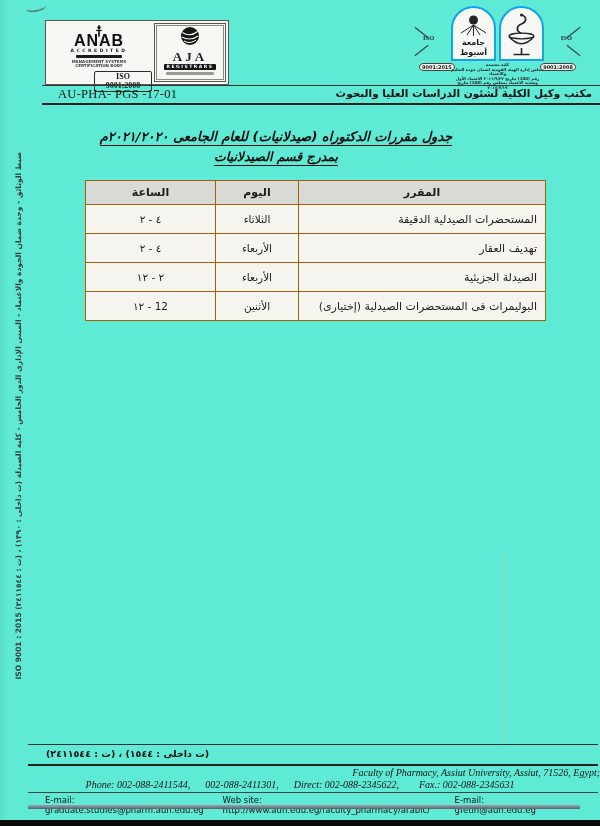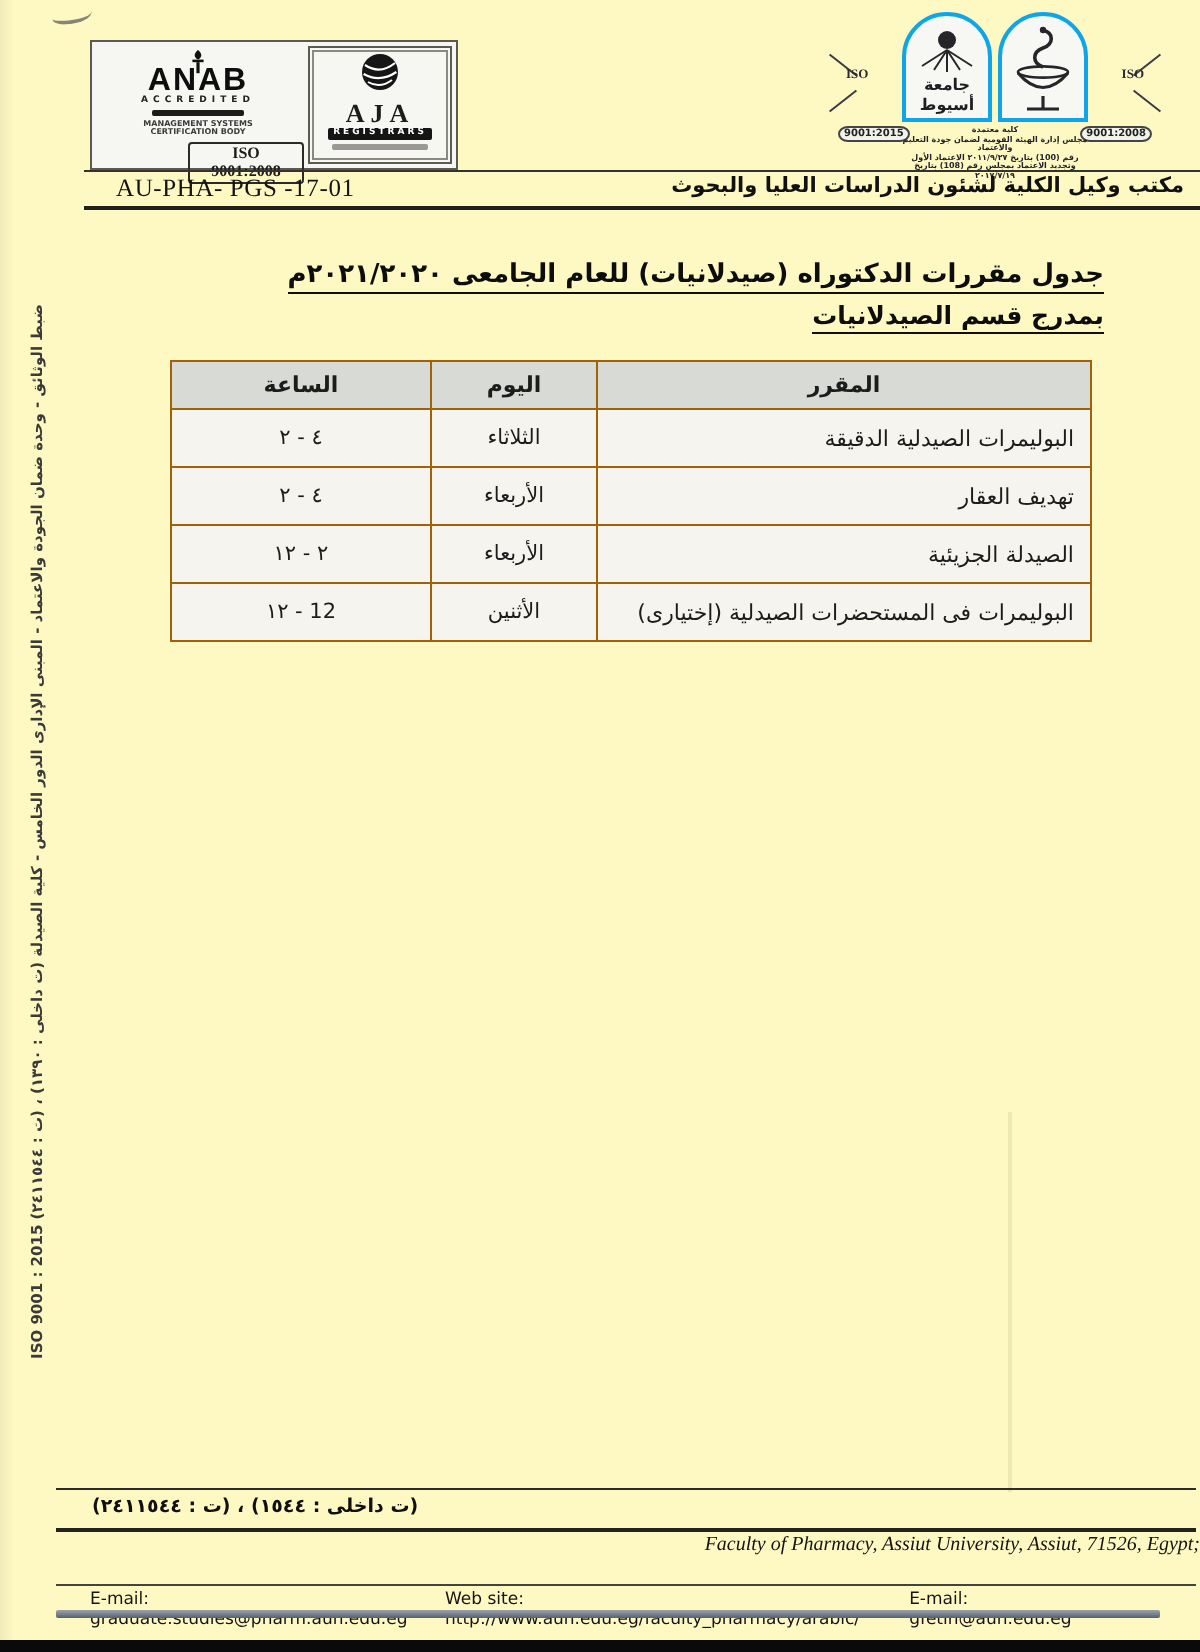--- a/index.html
+++ b/index.html
@@ -1,17 +1,17 @@
 <!DOCTYPE html>
 <html lang="ar"><head>
 <meta charset="utf-8">
 <style>
   html,body{margin:0;padding:0;}
   body{width:600px;height:826px;overflow:hidden;background:#e9e9e4;}
-  .paper{position:relative;width:600px;height:826px;background:#fef9c3;
+  .paper{position:relative;width:600px;height:826px;background:#5eead4;
          font-family:"DejaVu Sans",sans-serif;color:#1c1c1c;overflow:hidden;}
   .paper::before{content:"";position:absolute;left:0;top:0;bottom:0;width:7px;
          background:linear-gradient(90deg,rgba(0,0,0,.06),rgba(0,0,0,0));pointer-events:none;}
 
   
   .penmark{position:absolute;top:3px;left:26px;width:20px;height:7px;
     border-bottom:2px solid rgba(95,95,90,.75);border-radius:0 0 60% 40%;transform:rotate(-6deg);}
 
   
   .cert{position:absolute;left:45px;top:20px;width:182px;height:63px;
@@ -54,21 +54,21 @@
 
   
   .rule-top{position:absolute;top:85px;left:42px;right:0;height:1px;background:#33332f;}
   .rule-bot{position:absolute;top:103px;left:42px;right:0;height:2px;background:#20201d;}
   .ref-code{position:absolute;top:87px;left:58px;font-family:"Liberation Serif",serif;
         font-size:12.5px;letter-spacing:.3px;color:#141414;}
   .office-title{position:absolute;top:87px;right:8px;font-size:10.5px;font-weight:bold;
         direction:rtl;color:#111;}
 
   
-  .doc-title{position:absolute;top:126px;left:0;width:552px;direction:rtl;}
+  .doc-title{position:absolute;top:126px;left:0;width:552px;text-align:center;direction:rtl;font-style:italic;}
   .doc-title .t1,.doc-title .t2{display:inline-block;font-weight:bold;font-size:13px;
         border-bottom:1.6px solid #101010;padding-bottom:1px;color:#0d0d0d;}
   .doc-title .t2{margin-top:3px;font-size:12.5px;}
 
   
   table.sched{position:absolute;left:85px;top:180px;border-collapse:collapse;table-layout:fixed;}
   .sched th,.sched td{border:1px solid #a16207;overflow:hidden;}
   .sched th{height:21px;background:#d7dad5;font-size:11px;font-weight:bold;text-align:center;}
   .sched td{height:26px;font-size:11px;background:#f5f4ef;}
   td.hour{text-align:center;direction:ltr;font-size:10.5px;}
@@ -200,21 +200,21 @@
       <tr>
         <th>الساعة</th>
         <th>اليوم</th>
         <th>المقرر</th>
       </tr>
     </thead>
     <tbody>
       <tr>
         <td class="hour">٤ - ٢</td>
         <td class="day">الثلاثاء</td>
-        <td class="course">البوليمرات الصيدلية الدقيقة</td>
+        <td class="course">المستحضرات الصيدلية الدقيقة</td>
       </tr>
       <tr>
         <td class="hour">٤ - ٢</td>
         <td class="day">الأربعاء</td>
         <td class="course">تهديف العقار</td>
       </tr>
       <tr>
         <td class="hour">٢ - ١٢</td>
         <td class="day">الأربعاء</td>
         <td class="course">الصيدلة الجزيئية</td>
@@ -228,20 +228,21 @@
   </table>
 
   <div class="side-vertical">ضبط الوثائق - وحدة ضمان الجودة والاعتماد - المبنى الإدارى الدور الخامس - كلية الصيدلة (ت داخلى : ١٣٩٠) ، (ت : ٢٤١١٥٤٤)  ISO 9001 : 2015</div>
 
   <div class="crease"></div>
 
   <div class="f-rule1"></div>
   <div class="f-ar-ph">(ت داخلى : ١٥٤٤) ، (ت : ٢٤١١٥٤٤)</div>
   <div class="f-rule2"></div>
   <div class="f-addr">Faculty of Pharmacy, Assiut University, Assiut, 71526, Egypt;</div>
+  <div class="f-phones">Phone: 002-088-2411544,      002-088-2411301,      Direct: 002-088-2345622,        Fax.: 002-088-2345631</div>
   <div class="f-rule3"></div>
   <div class="f-mails">
     <span>E-mail: graduate.studies@pharm.aun.edu.eg</span>
     <span>Web site: http://www.aun.edu.eg/faculty_pharmacy/arabic/</span>
     <span>E-mail: gfetih@aun.edu.eg</span>
   </div>
   <div class="f-rule4"></div>
   <div class="scan-bar"></div>
 
 </div>

